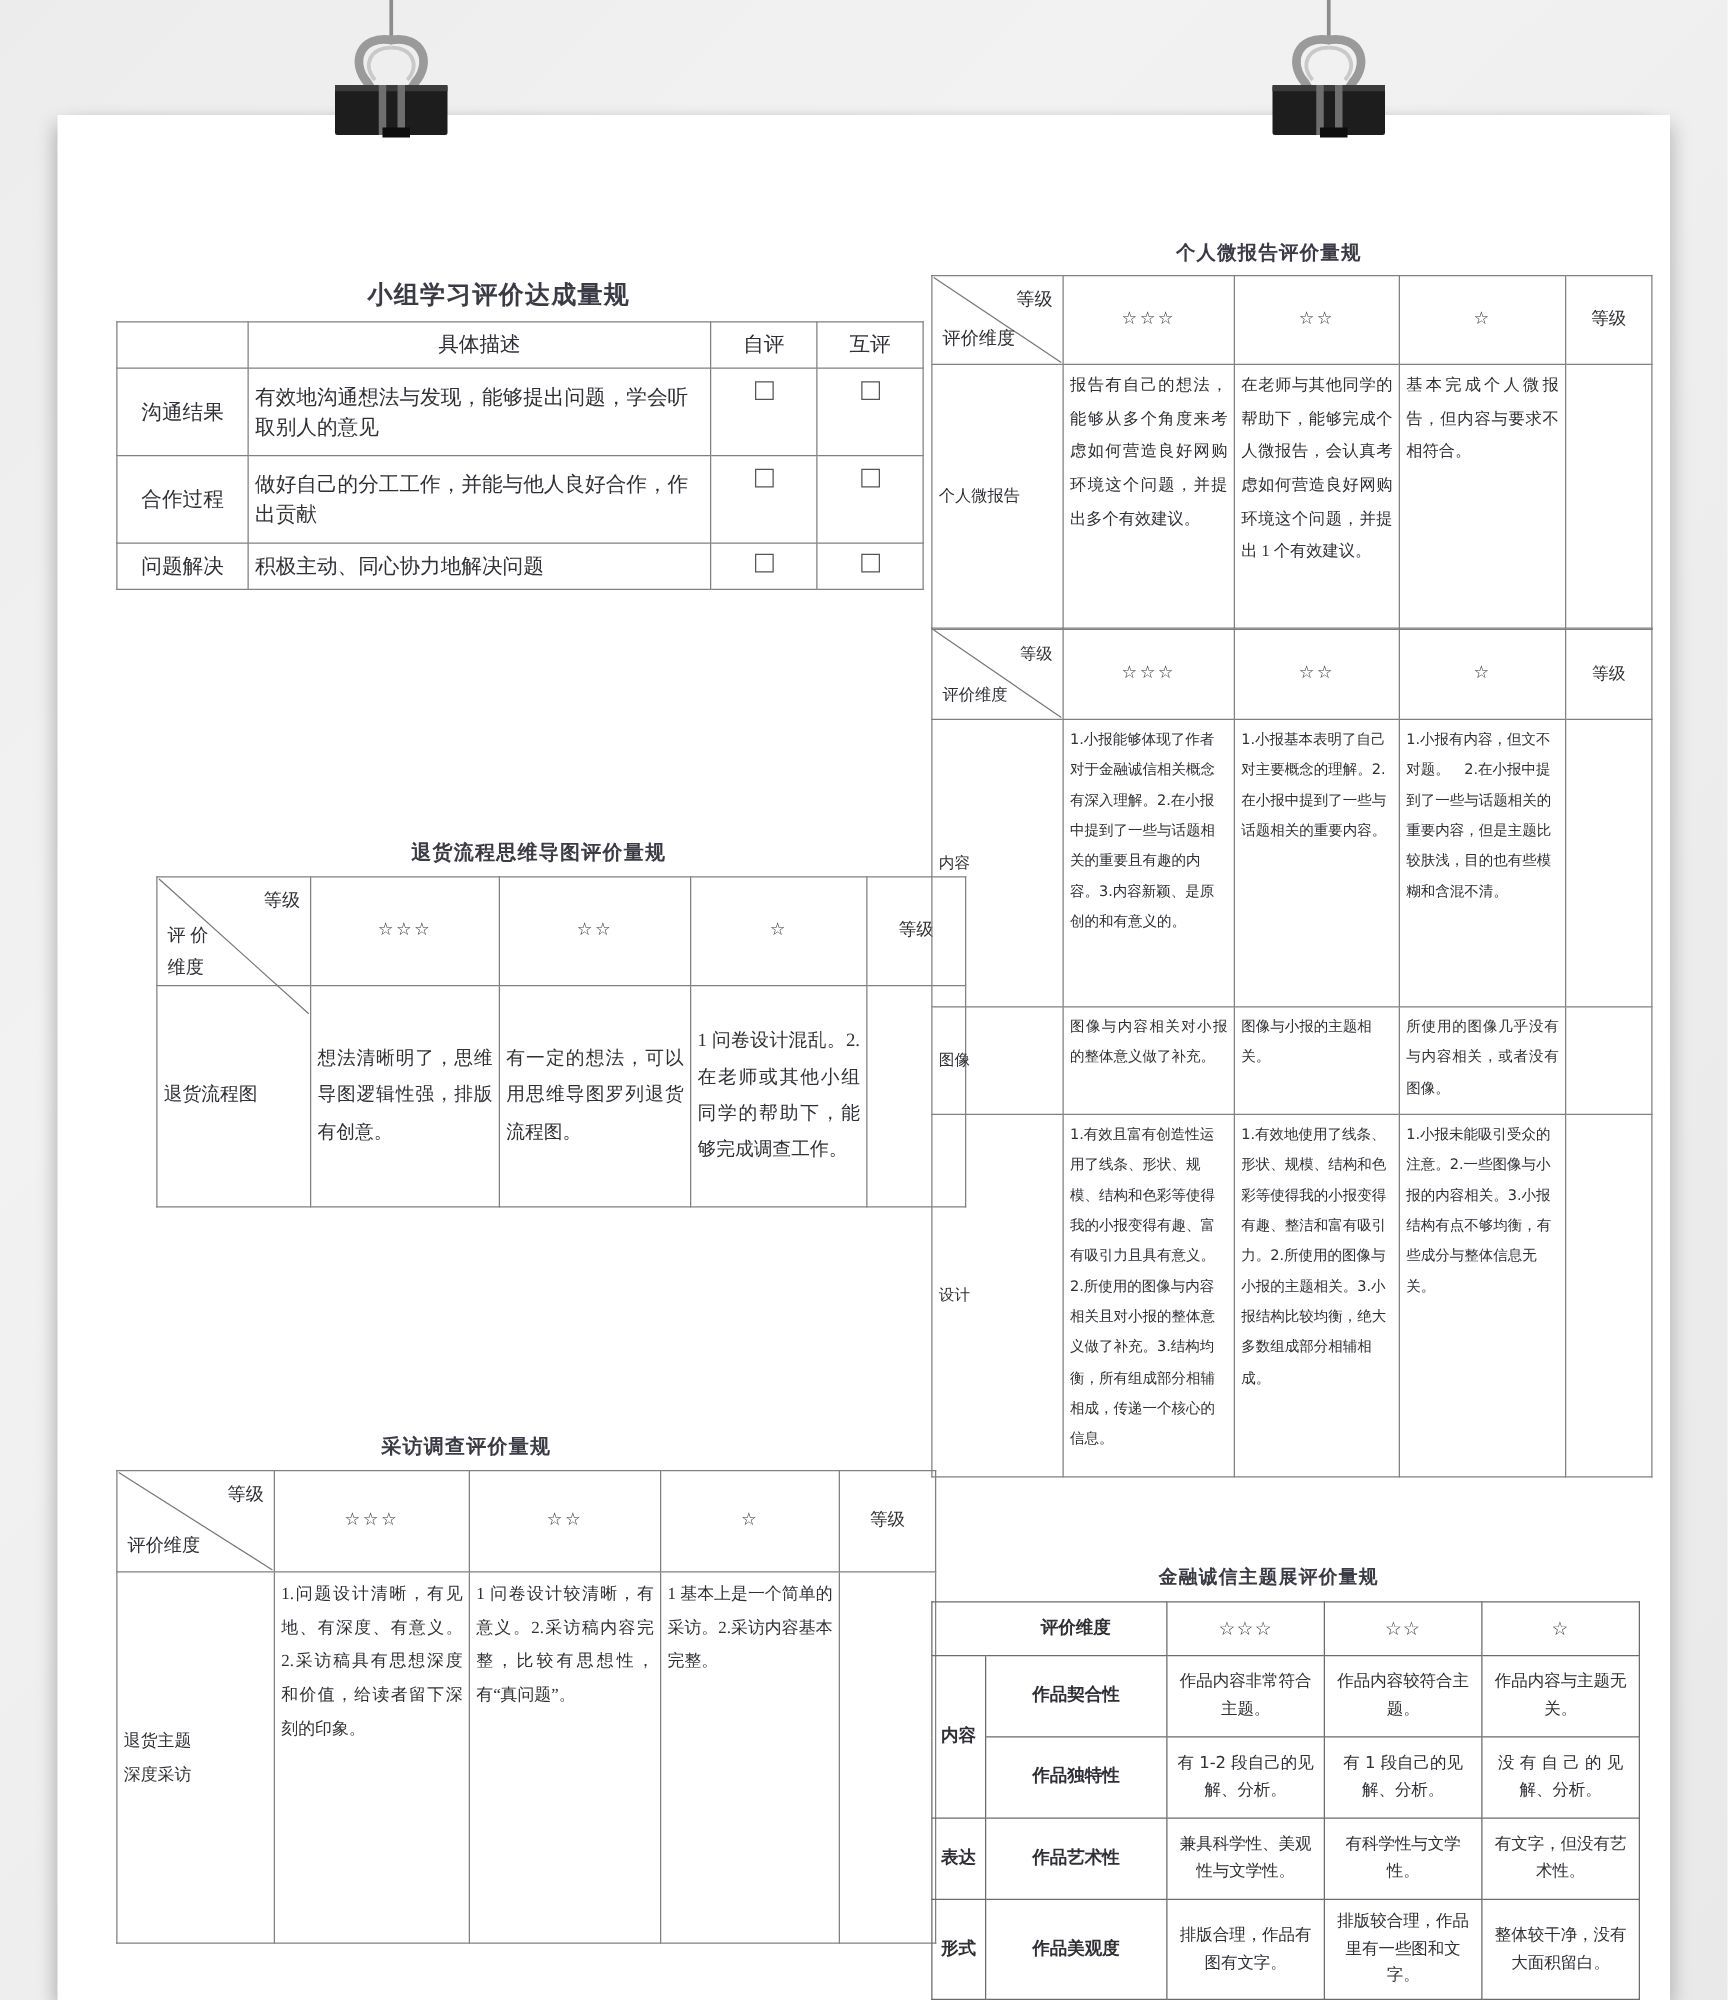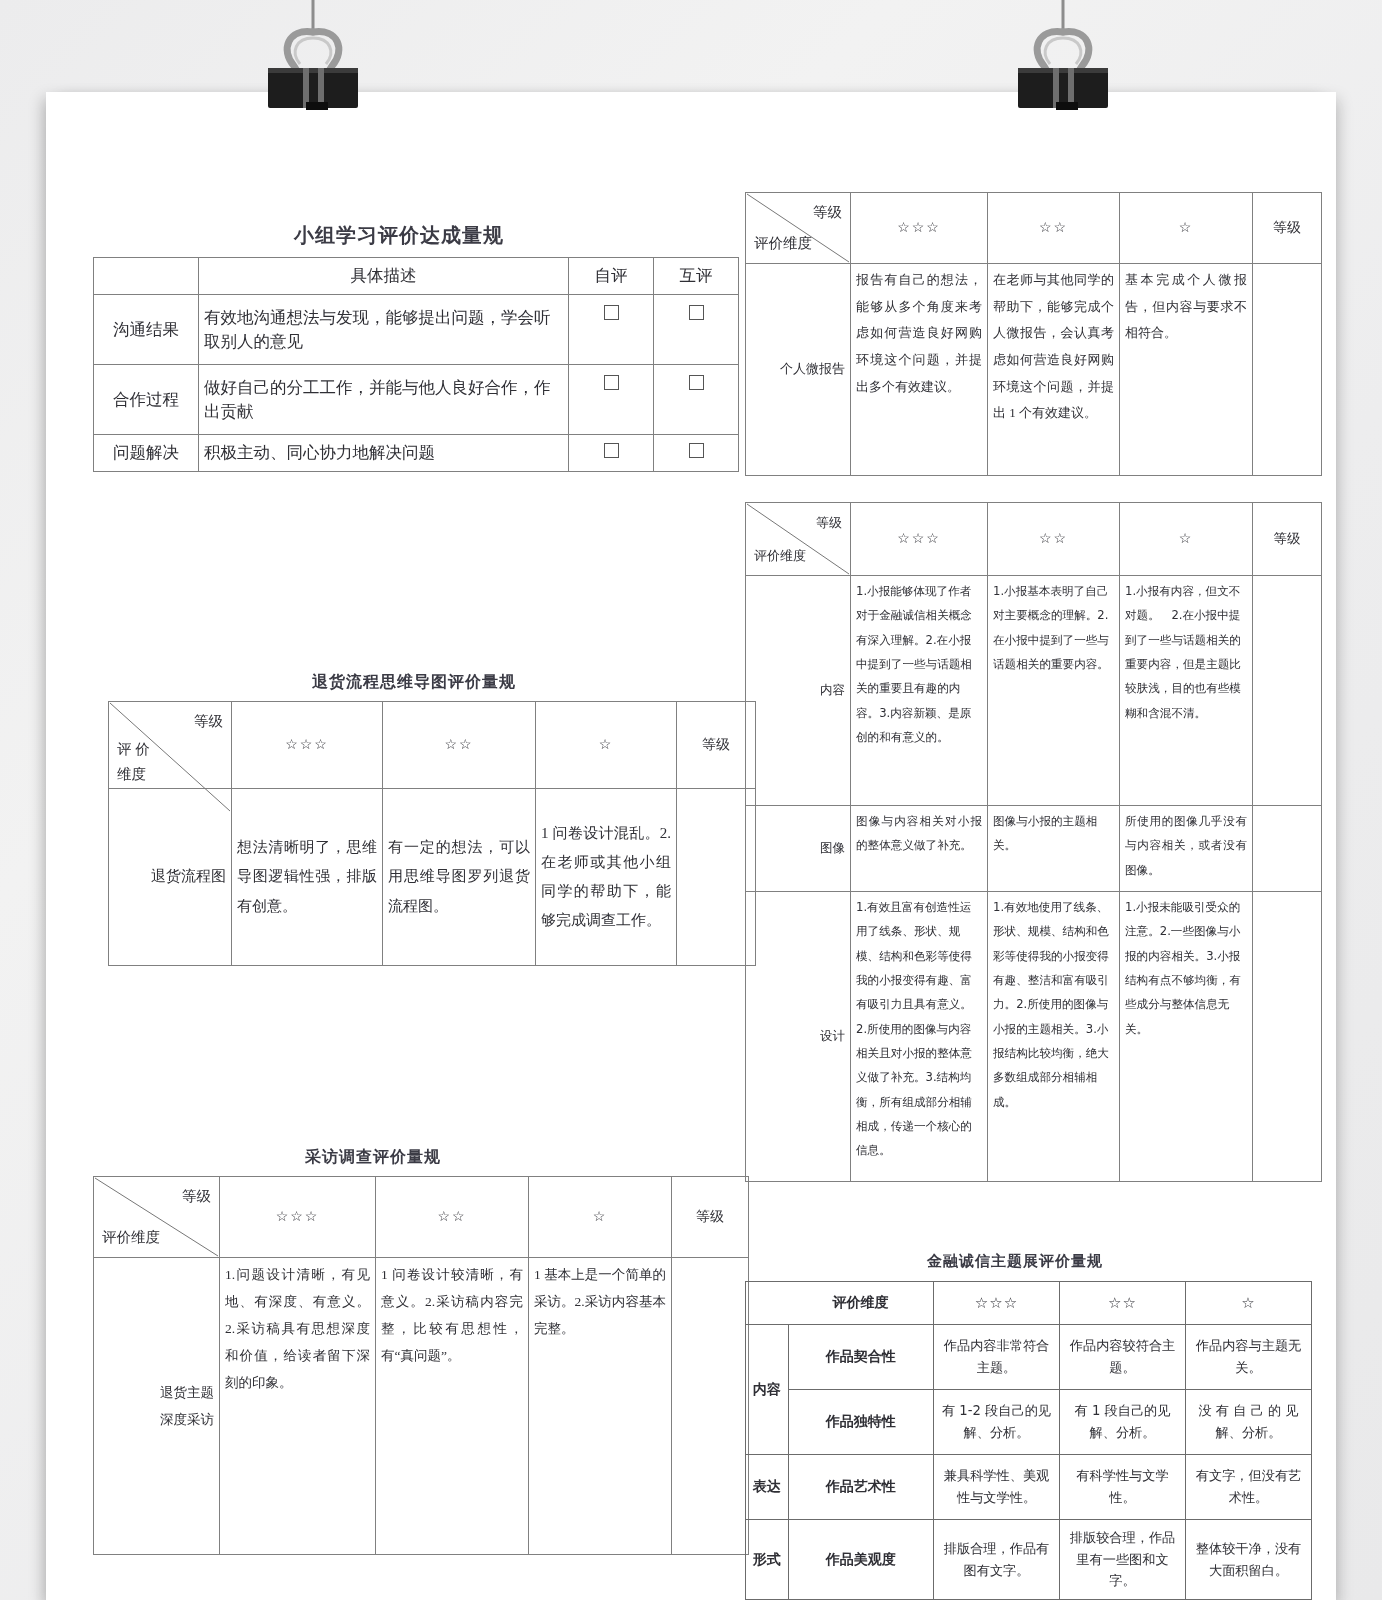--- a/index.html
+++ b/index.html
@@ -58,21 +58,21 @@
   .diag{position:relative;padding:0 !important;}
   .diag .lvl{position:absolute;right:8px;top:6px;font-size:14.5px;}
   .diag .dim{position:absolute;left:8px;bottom:6px;font-size:14.5px;}
   .diag .dim.two{bottom:4px;line-height:1.3;text-align:left;}
   .diag svg{position:absolute;left:0;top:0;}
   .stars{text-align:center;font-size:15px;letter-spacing:2px;color:#4b4b55;}
   .gradecol{text-align:center;font-size:14.5px;}
   .cellL{text-align:left;}
   .cellJ{text-align:justify;text-align-last:left;}
   .cellC{text-align:center;}
-  .rowlab{text-align:right;font-size:14.5px;line-height:1.5;}
+  .rowlab{text-align:left;font-size:14.5px;line-height:1.5;}
 
   
   #t2-wrap{top:580px;width:612px;}
   #t2-title{font-size:16px;margin-bottom:8px;}
   #t2{width:602px;}
   #t2 .c0{width:122px;}
   #t2 .c1{width:140px;}
   #t2 .c2{width:142px;}
   #t2 .c3{width:130px;}
   #t2 .c4{width:68px;}
@@ -160,21 +160,21 @@
       <tr>
         <td class="t1-dim">问题解决</td>
         <td class="t1-desc">积极主动、同心协力地解决问题</td>
         <td class="t1-chk"><span class="chkbox"></span></td>
         <td class="t1-chk"><span class="chkbox"></span></td>
       </tr>
     </tbody>
       </table>
   </div>
 
-  <div class="blockL" id="t2-wrap" style="left:30px;padding-left:32px;">
+  <div class="blockL" id="t2-wrap" style="left:47px;padding-left:32px;">
     <div class="ttl" id="t2-title">退货流程思维导图评价量规</div>
     <table class="tbl rub" id="t2">
       <tbody>
           <tr>
         <td class="c0 hd diag">
           <svg width="122" height="110" viewBox="0 0 122 110">
                 <line x1="1" y1="1" x2="121" y2="109" stroke="#777" stroke-width="1"></line>
               </svg>
           <span class="lvl">等级</span>
           <span class="dim two" style="bottom:auto;top:38px;">评 价</span>
@@ -221,20 +221,21 @@
         <td class="cellJ" style="vertical-align:top;">1.问题设计清晰，有见地、有深度、有意义。2.采访稿具有思想深度和价值，给读者留下深刻的印象。</td>
         <td class="cellJ" style="vertical-align:top;">1 问卷设计较清晰，有意义。2.采访稿内容完整，比较有思想性，有“真问题”。</td>
         <td class="cellJ" style="vertical-align:top;">1 基本上是一个简单的采访。2.采访内容基本完整。</td>
         <td></td>
       </tr>
     </tbody>
       </table>
   </div>
 
   <div class="blockR" id="t4-wrap">
+    <div class="ttl" id="t4-title">个人微报告评价量规</div>
     <table class="tbl rub" id="t4">
       <tbody>
           <tr>
         <td class="c0 hd diag">
           <svg width="104" height="70" viewBox="0 0 104 70">
                 <line x1="1" y1="1" x2="103" y2="69" stroke="#777" stroke-width="1"></line>
               </svg>
           <span class="lvl">等级</span>
           <span class="dim">评价维度</span>
         </td>

